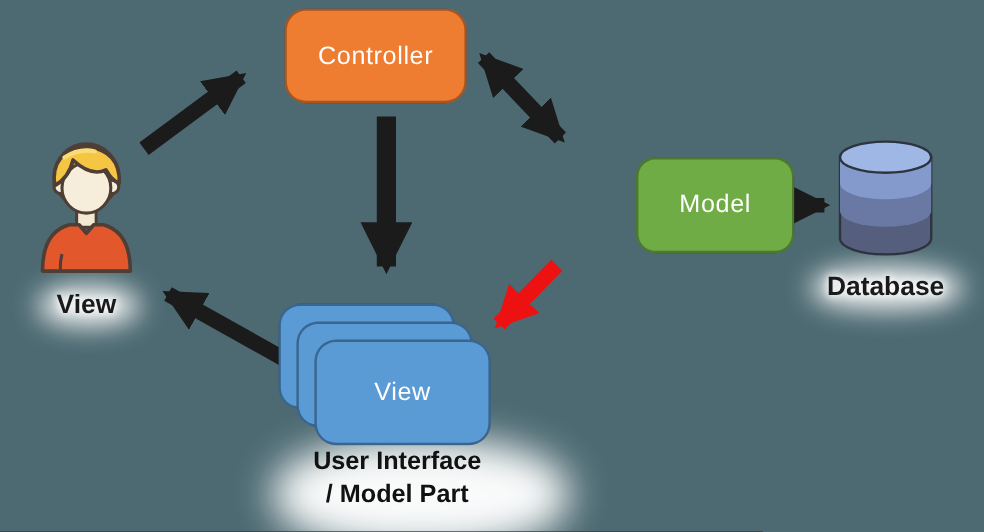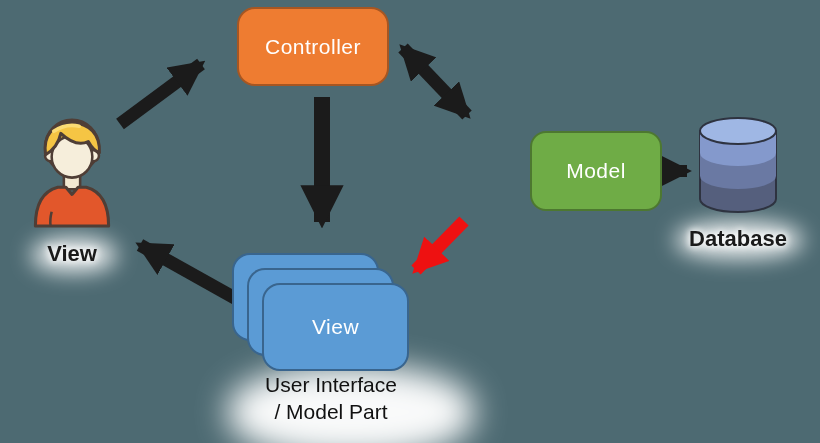--- a/index.html
+++ b/index.html
@@ -33,21 +33,21 @@
   #view-card-3{left:262px;top:283px;}
 
   .black-label{
     position:absolute;color:#1A1A1A;font-weight:bold;text-align:center;
     text-shadow:0 0 6px #fff,0 0 10px #fff;
   }
   #label-user{left:20px;top:241px;width:104px;font-size:22px;}
   #label-database{left:663px;top:226px;width:150px;font-size:22px;}
   #caption{
     position:absolute;left:206px;top:371px;width:250px;
-    color:#111;font-weight:normal;font-size:21px;line-height:27px;text-align:center;
+    color:#111;font-weight:bold;font-size:21px;line-height:27px;text-align:center;
   }
   #arrow-layer,#user-icon,#db-icon{position:absolute;}
   #arrow-layer{left:0;top:0;}
   #user-icon{left:20px;top:112px;}
   #db-icon{left:688px;top:110px;}
 </style>
 </head>
 <body>
 
 <div id="canvas">

